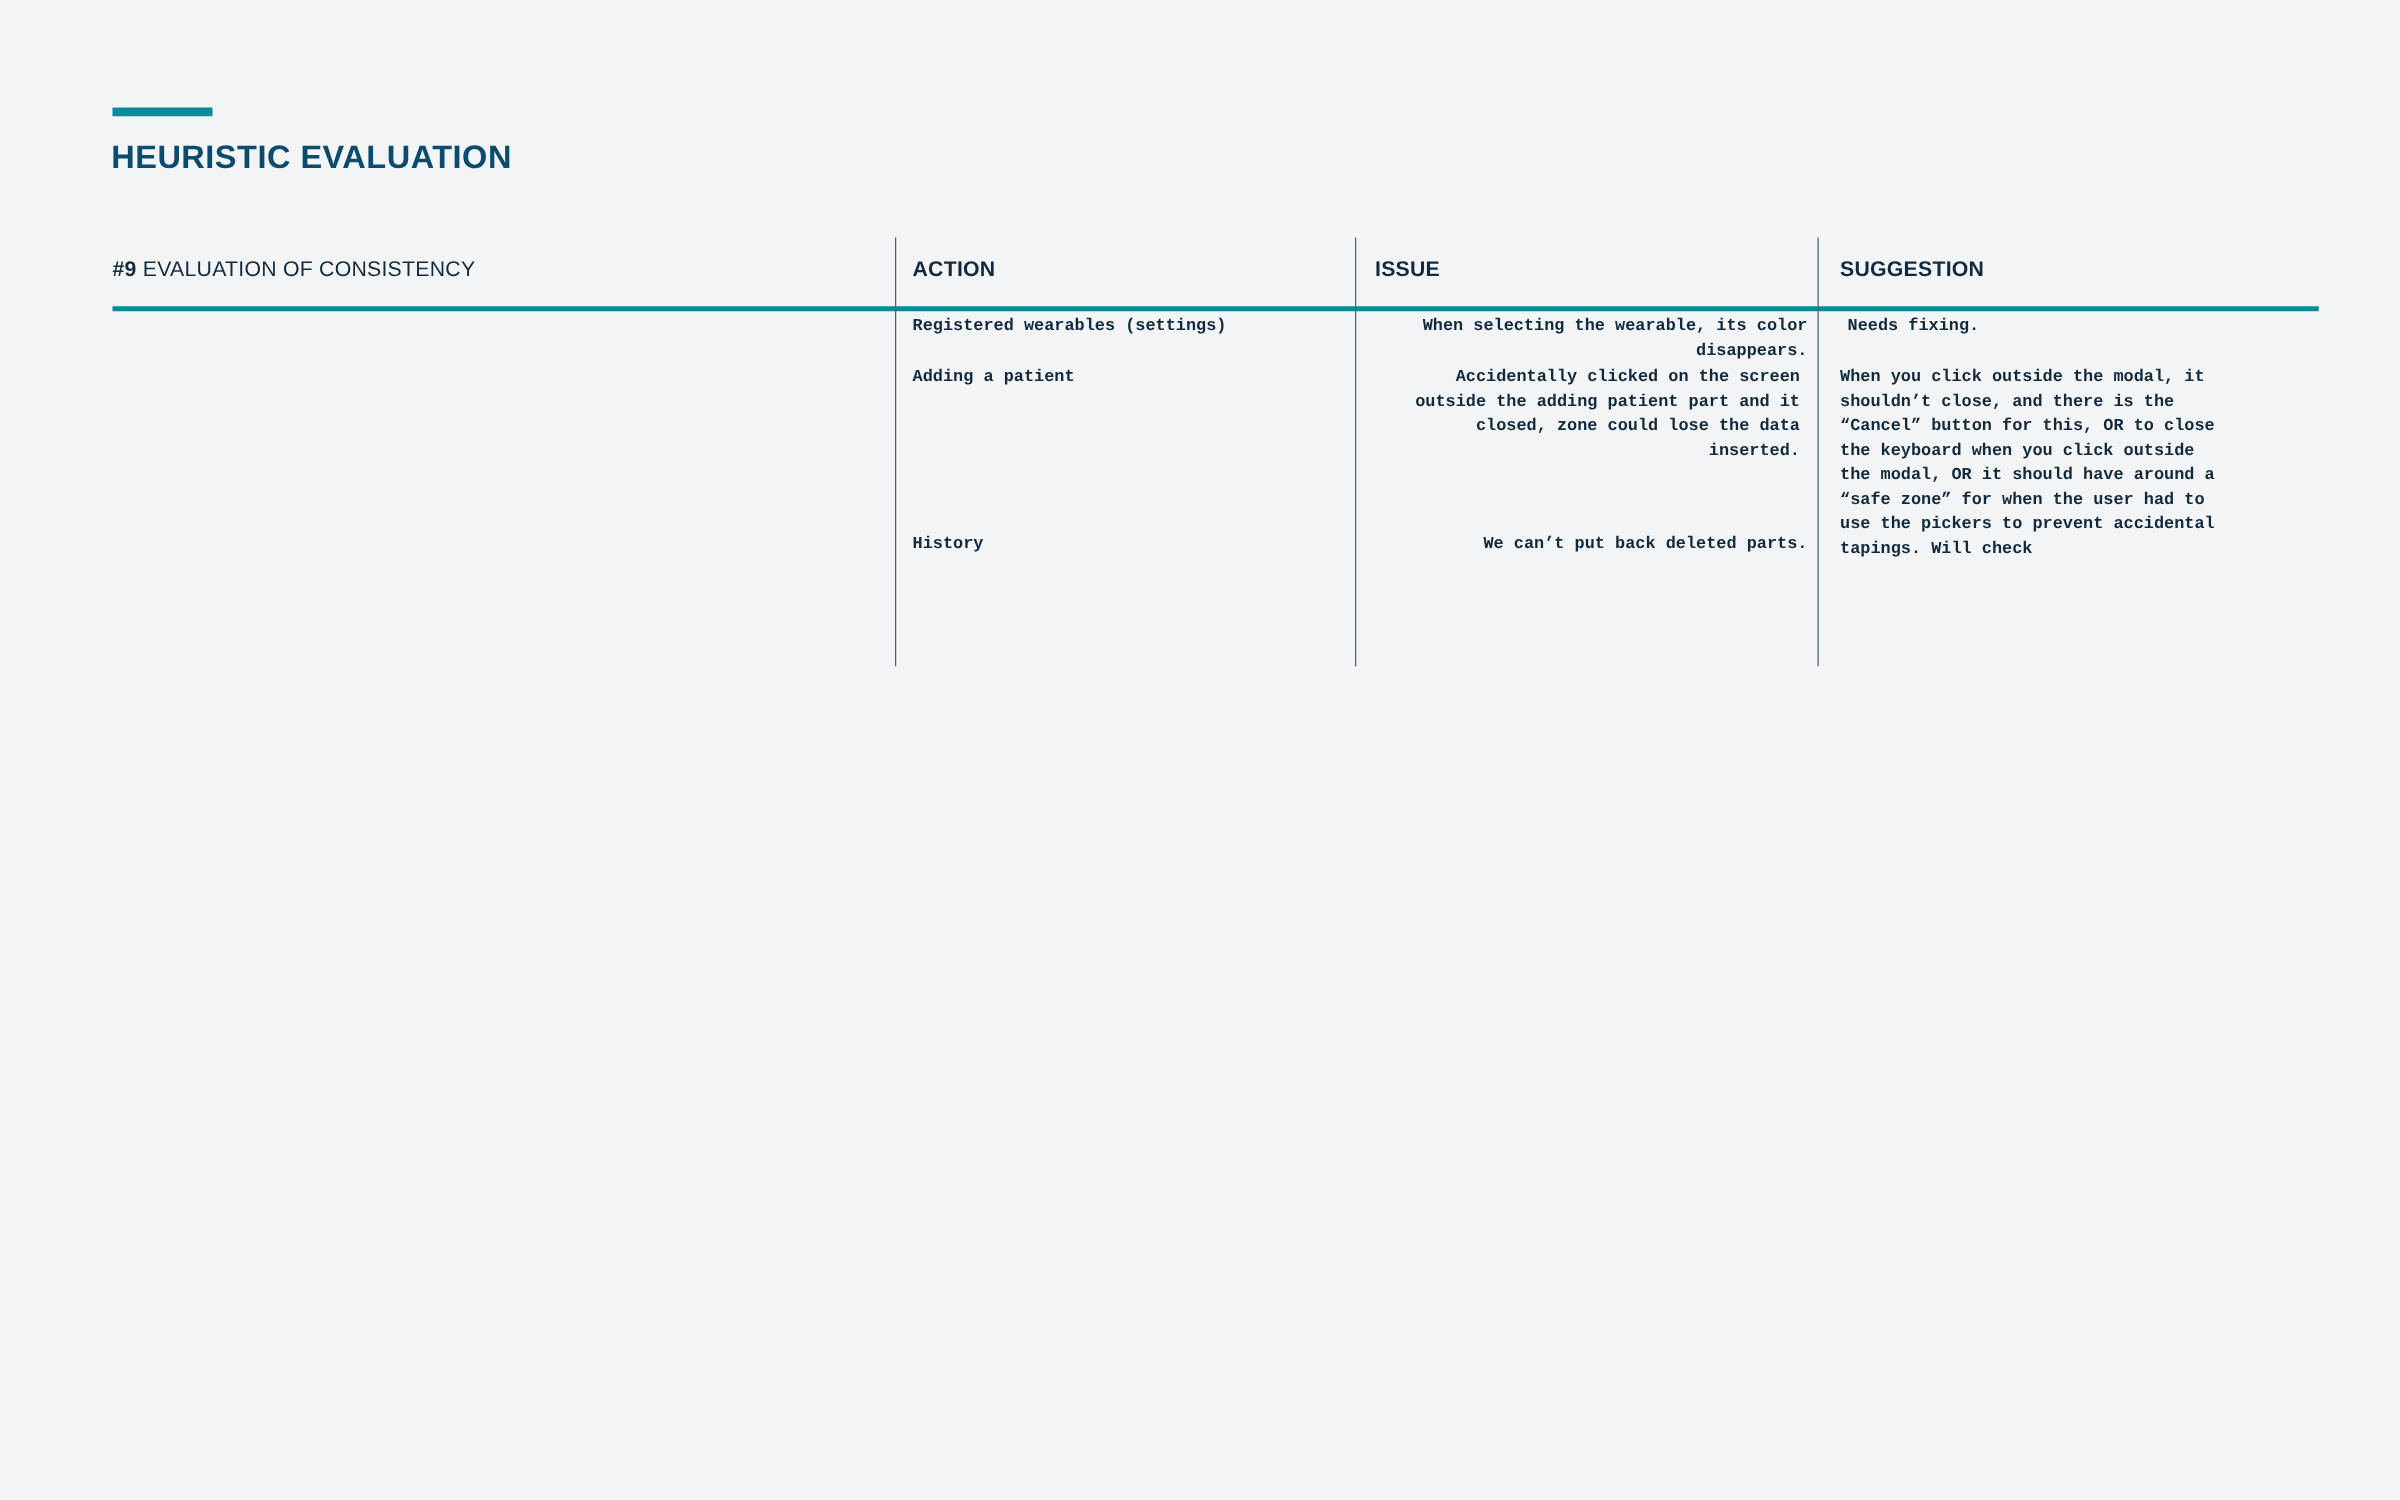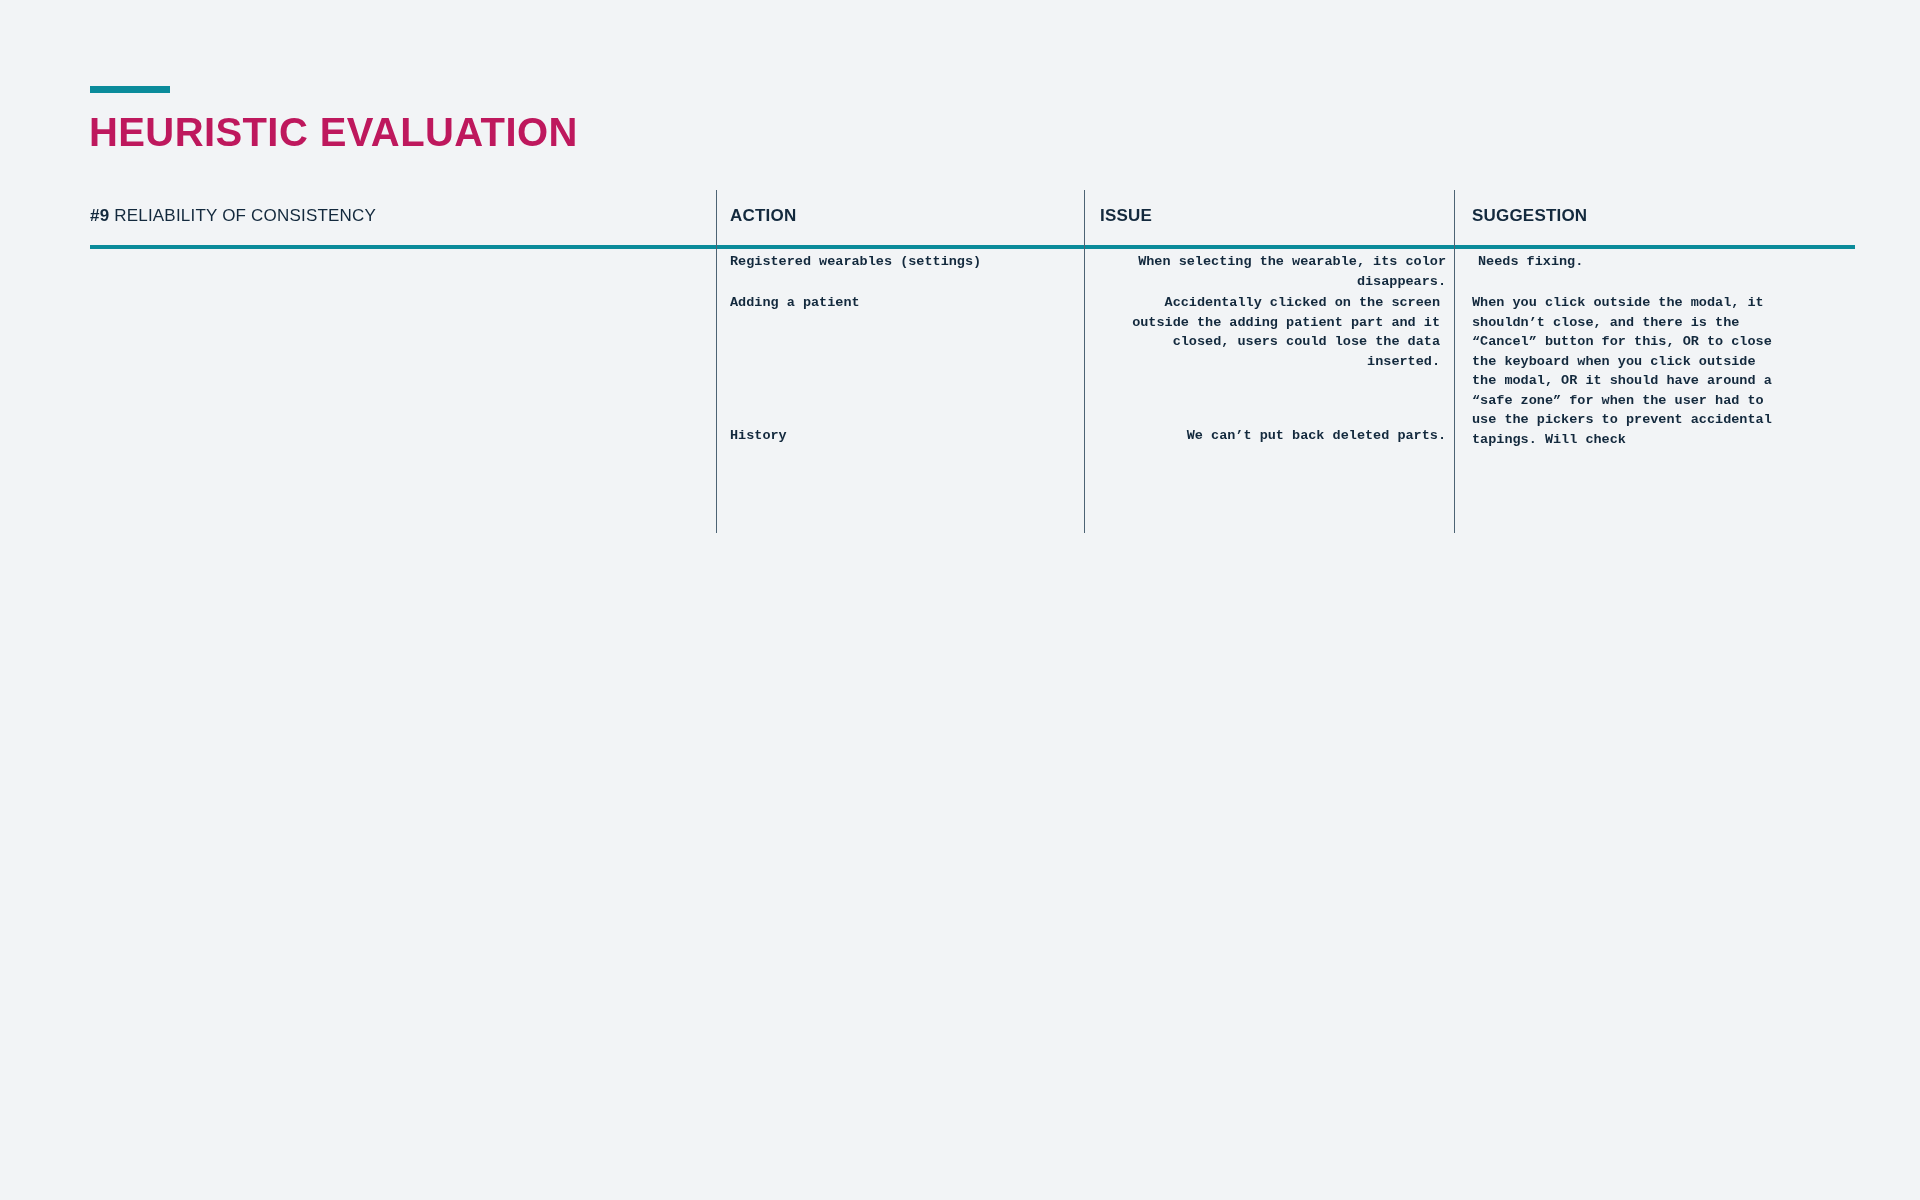--- a/index.html
+++ b/index.html
@@ -29,24 +29,24 @@
     top: 86px;
     width: 80px;
     height: 7px;
     background: #0a8b9b;
   }
 
   .page-title {
     position: absolute;
     left: 89px;
     top: 112px;
-    font-size: 40px;
+    font-size: 26px;
     font-weight: bold;
     letter-spacing: 0.4px;
-    color: #be185d;
+    color: #0c4a6e;
     line-height: 1;
     margin: 0;
   }
 
   
   .table {
     position: absolute;
     left: 90px;
     top: 190px;
     width: 1765px;
@@ -137,40 +137,40 @@
 <div class="page">
 
   <div class="accent-bar"></div>
 
   <h1 class="page-title">HEURISTIC EVALUATION</h1>
 
   <div class="table">
 
     <div class="thead">
       <div class="th th-heuristic">
-        <span class="num">#9</span><span class="label"> RELIABILITY OF CONSISTENCY</span>
+        <span class="num">#9</span><span class="label"> EVALUATION OF CONSISTENCY</span>
       </div>
       <div class="th th-action">ACTION</div>
       <div class="th th-issue">ISSUE</div>
       <div class="th th-suggestion">SUGGESTION</div>
     </div>
 
     <div class="rule"></div>
 
     <div class="tbody">
       <div class="vdiv vdiv-1"></div>
       <div class="vdiv vdiv-2"></div>
       <div class="vdiv vdiv-3"></div>
 
       <div class="cell c-action a-r1">Registered wearables (settings)</div>
       <div class="cell c-issue i-r1">When selecting the wearable, its color disappears.</div>
       <div class="cell c-sugg s-r1">Needs fixing.</div>
 
       <div class="cell c-action a-r2">Adding a patient</div>
-      <div class="cell c-issue i-r2">Accidentally clicked on the screen outside the adding patient part and it closed, users could lose the data inserted.</div>
+      <div class="cell c-issue i-r2">Accidentally clicked on the screen outside the adding patient part and it closed, zone could lose the data inserted.</div>
       <div class="cell c-sugg s-r2">When you click outside the modal, it shouldn’t close, and there is the “Cancel” button for this, OR to close the keyboard when you click outside the modal, OR it should have around a “safe zone” for when the user had to use the pickers to prevent accidental tapings. Will check</div>
 
       <div class="cell c-action a-r3">History</div>
       <div class="cell c-issue i-r3">We can’t put back deleted parts.</div>
     </div>
 
   </div>
 </div>
 
 </body></html>

